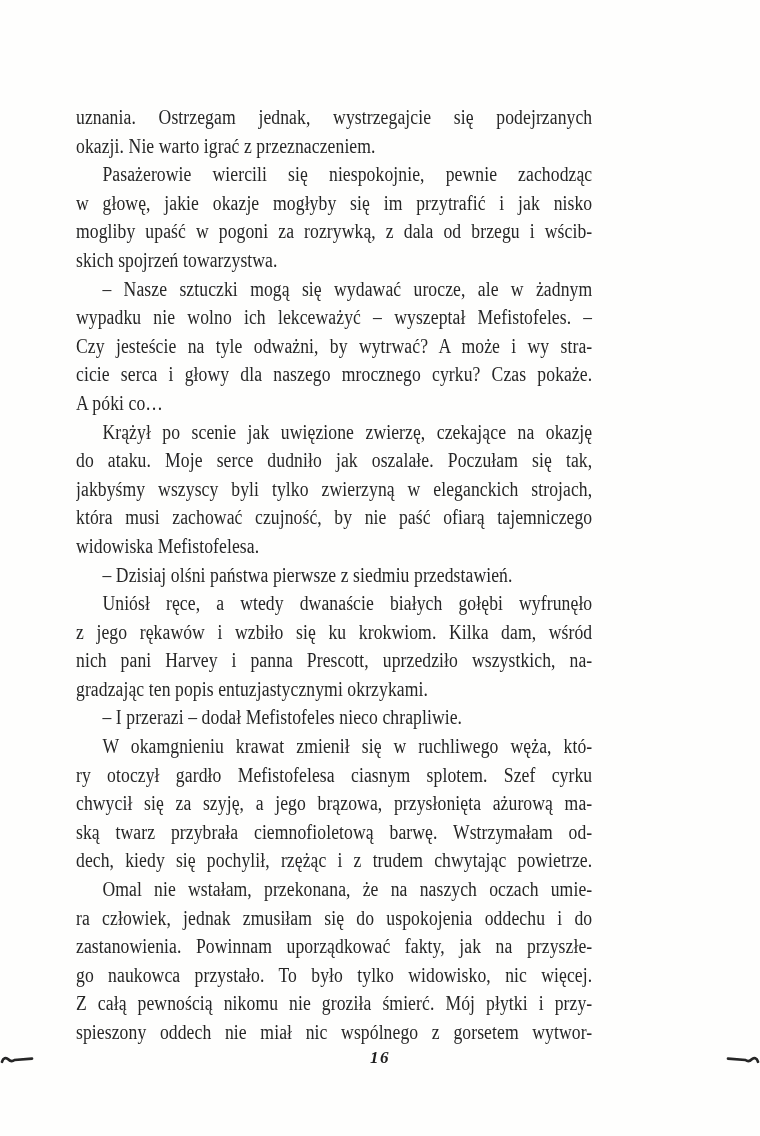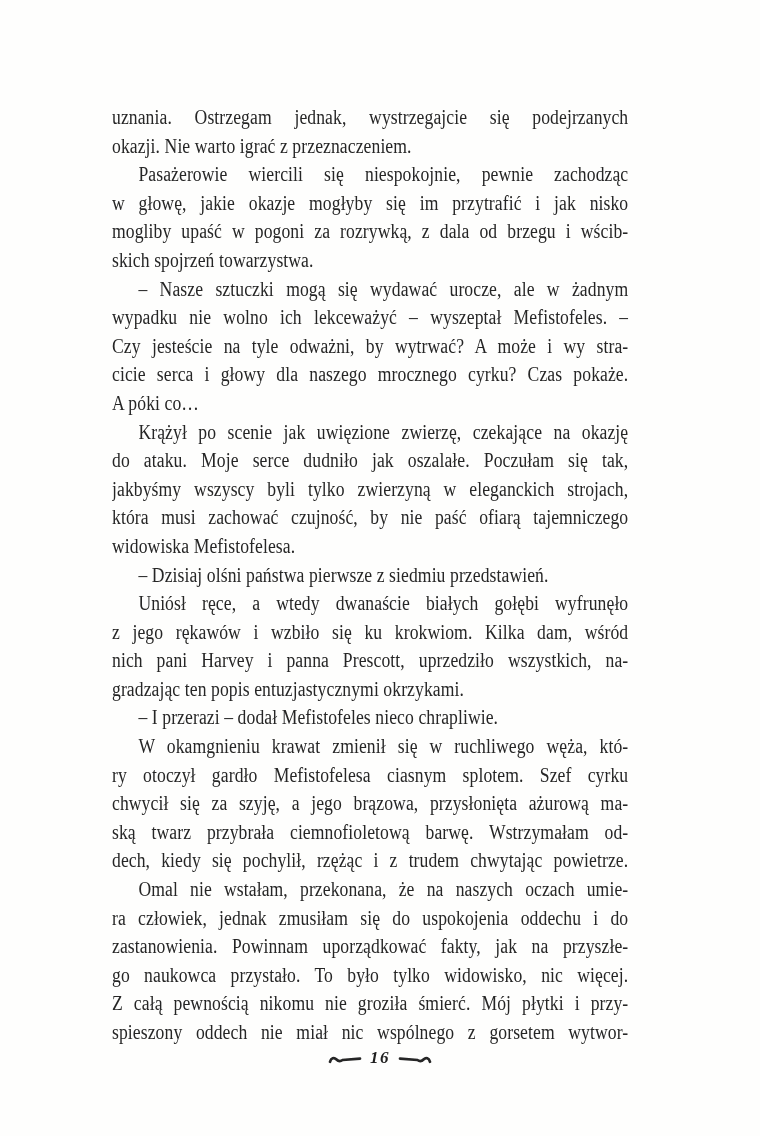--- a/index.html
+++ b/index.html
@@ -7,21 +7,21 @@
     width: 760px; height: 1136px;
     background: #fefefdp; 
     background: #fefefd;
     font-family: "Liberation Serif", "DejaVu Serif", serif;
     color: #262626;
     position: relative;
     overflow: hidden;
   }
   .page {
     position: absolute; inset: 0;
-    padding: 103px 0 0 112px;
+    padding: 103px 0 0 76px;
     box-sizing: border-box;
   }
   .textblock {
     width: 586px;
     transform: scaleX(0.881);
     transform-origin: left top;
   }
   .line {
     font-size: 20px;
     line-height: 28.6px;
@@ -32,21 +32,21 @@
     letter-spacing: 0.1px;
   }
   .line.indent { padding-left: 30px; }
   .line.nojust { text-align-last: left; }
   .footer {
     position: absolute;
     top: 1049px; left: 0;
     width: 760px;
     display: flex;
     align-items: center;
-    justify-content: center;
+    justify-content: space-between;
     gap: 8px;
   }
   .pagenum {
     font-size: 17px;
     font-weight: bold;
     font-style: italic;
     letter-spacing: 1.5px;
     color: #1f1f1f;
     transform: translateY(-1px);
   }

